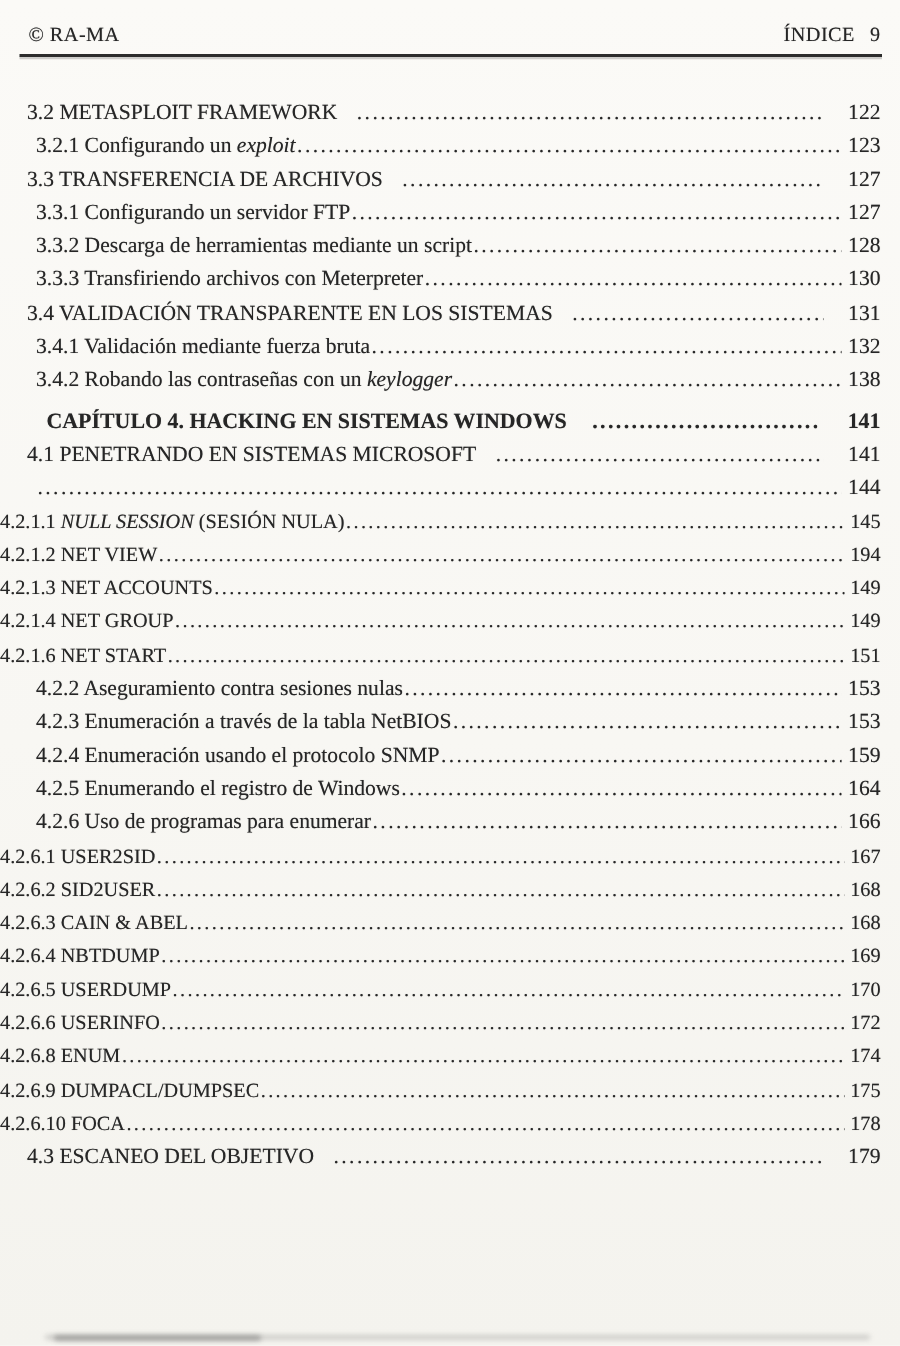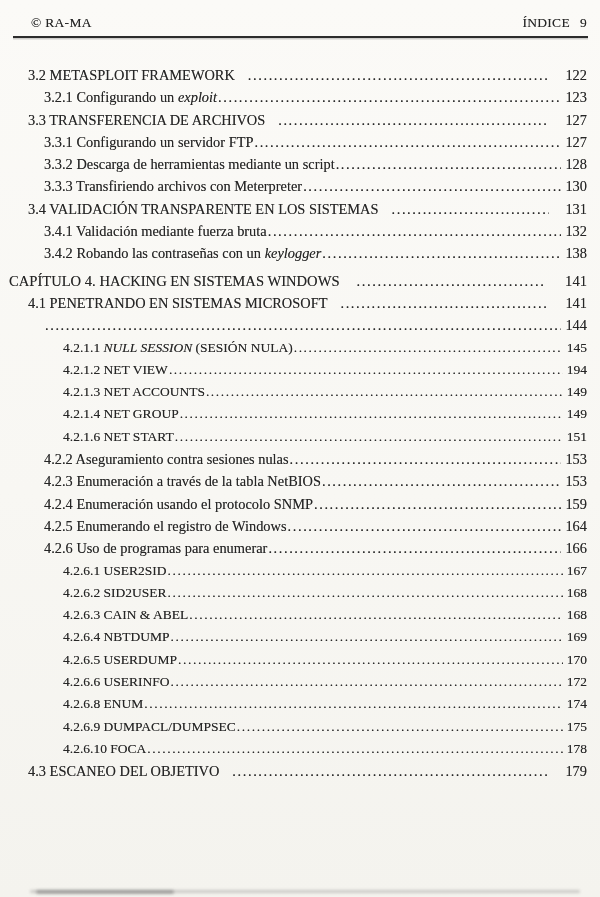--- a/index.html
+++ b/index.html
@@ -9,41 +9,41 @@
     font-family: "Liberation Serif", serif;
     color: #262626;
     background: #f8f7f3;
   }
   .page {
     position: absolute; inset: 0;
     background: linear-gradient(180deg, #fbfaf7 0%, #f8f7f3 55%, #f4f3ee 100%);
   }
   .header {
     display: flex; justify-content: space-between; align-items: baseline;
-    padding: 15px 13px 5px 31px;
+    padding: 15px 13px 5px 19px;
     font-size: 13.5px; letter-spacing: 0.3px;
     text-shadow: 0 0 0.5px rgba(40,40,40,0.5);
   }
   .hpage { margin-left: 10px; }
   .rule {
     height: 2px; background: #2c2c2c; margin: 0 12px 0 13px;
     box-shadow: 0 1.5px 0 rgba(44,44,44,0.22);
   }
   .toc { margin-top: 26px; }
   .row {
     display: flex; align-items: baseline;
     height: 22.3px; line-height: 22.3px;
     padding-right: 13px;
     font-size: 14.4px;
     text-shadow: 0 0 0.5px rgba(40,40,40,0.5);
   }
-  .row.level0 { margin-left: 9px; font-weight: normal; margin-top: 5px; font-size: 14.6px; gap: 16px; }
-  .row.level1 { margin-left: 28px; gap: 12px; }
-  .row.level2 { margin-left: 44px; }
-  .row.level3 { margin-left: 63px; font-size: 13.5px; }
+  .row.level0 { margin-left: 31px; font-weight: bold; margin-top: 5px; font-size: 14.6px; gap: 16px; }
+  .row.level1 { margin-left: 18px; gap: 12px; }
+  .row.level2 { margin-left: 24px; }
+  .row.level3 { font-size: 13.5px; }
   .label { white-space: nowrap; flex: none; }
   .it { font-style: italic; }
   .leader {
     flex: 1 1 auto; overflow: hidden; white-space: nowrap;
     margin: 0 1px; min-width: 10px;
   }
   .leader::after {
     letter-spacing: 1.6px;
     content: "........................................................................................................................................................................................................";
   }

